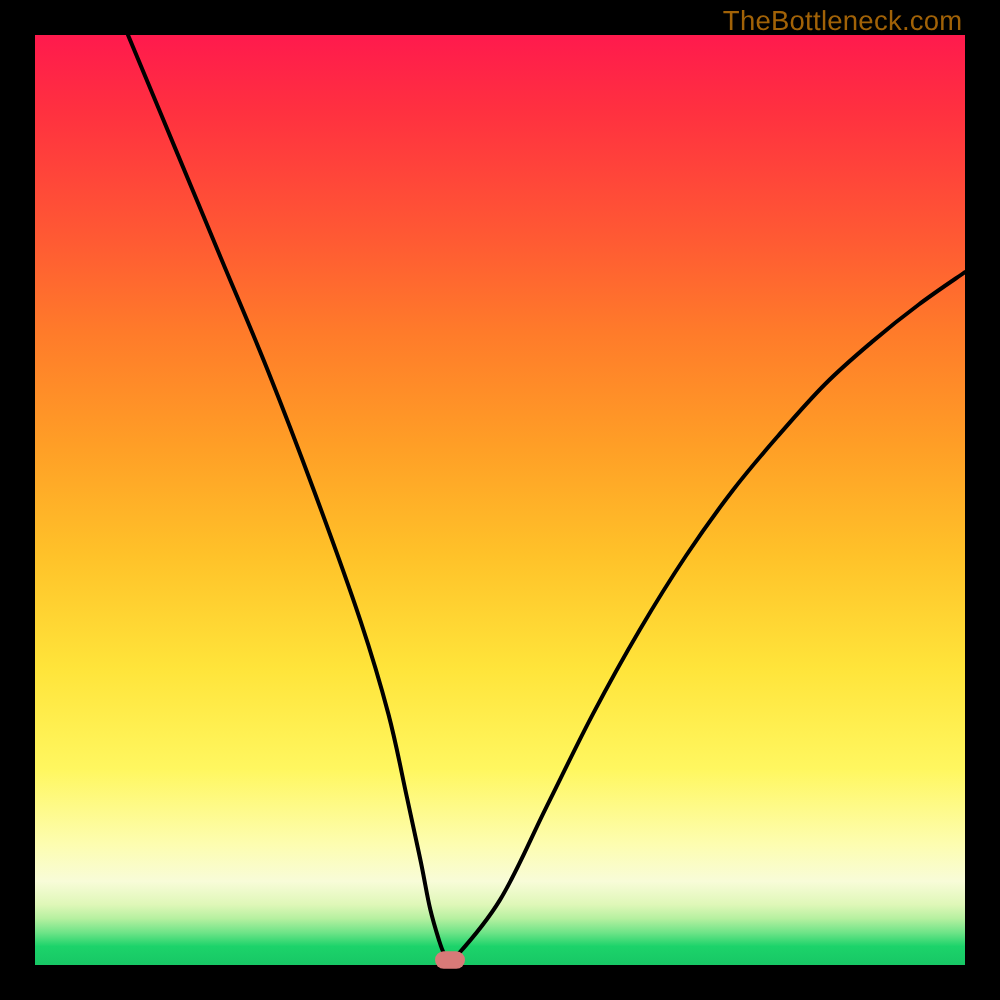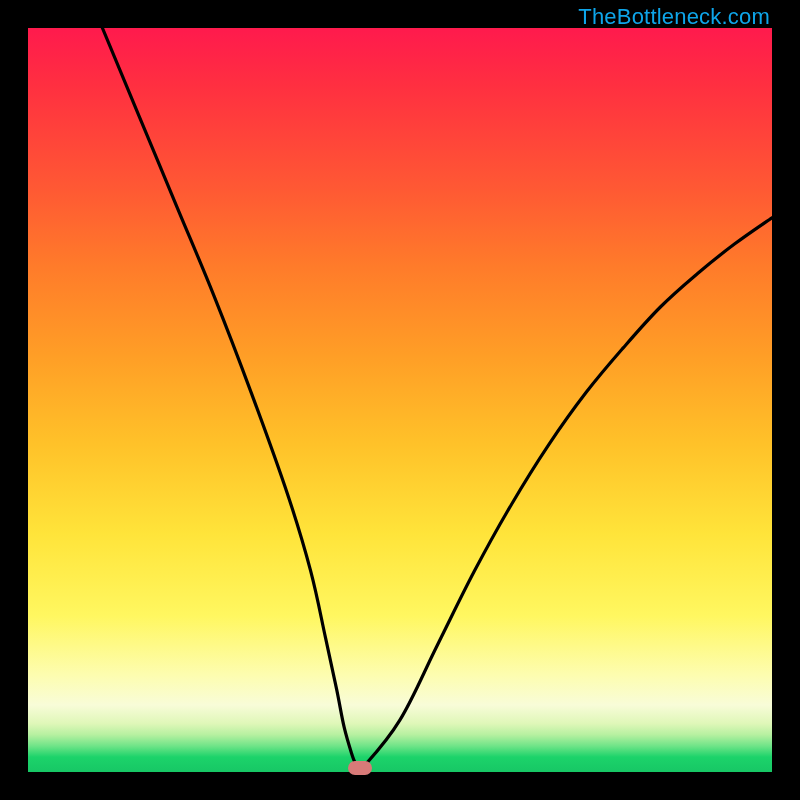--- a/index.html
+++ b/index.html
@@ -40,21 +40,21 @@
       #b6f0a0 95%,
       #6fe488 96.5%,
       #1cd36a 98%,
       #17c765 100%
     );
   }
   .watermark {
     position: absolute;
     top: 4px;
     right: 30px;
-    color: #0ea5e9;
+    color: #a16207;
     font-size: 22px;
     font-weight: 500;
     letter-spacing: 0.2px;
     user-select: none;
   }
   svg.curve {
     position: absolute;
     left: 0;
     top: 0;
     width: 744px;

